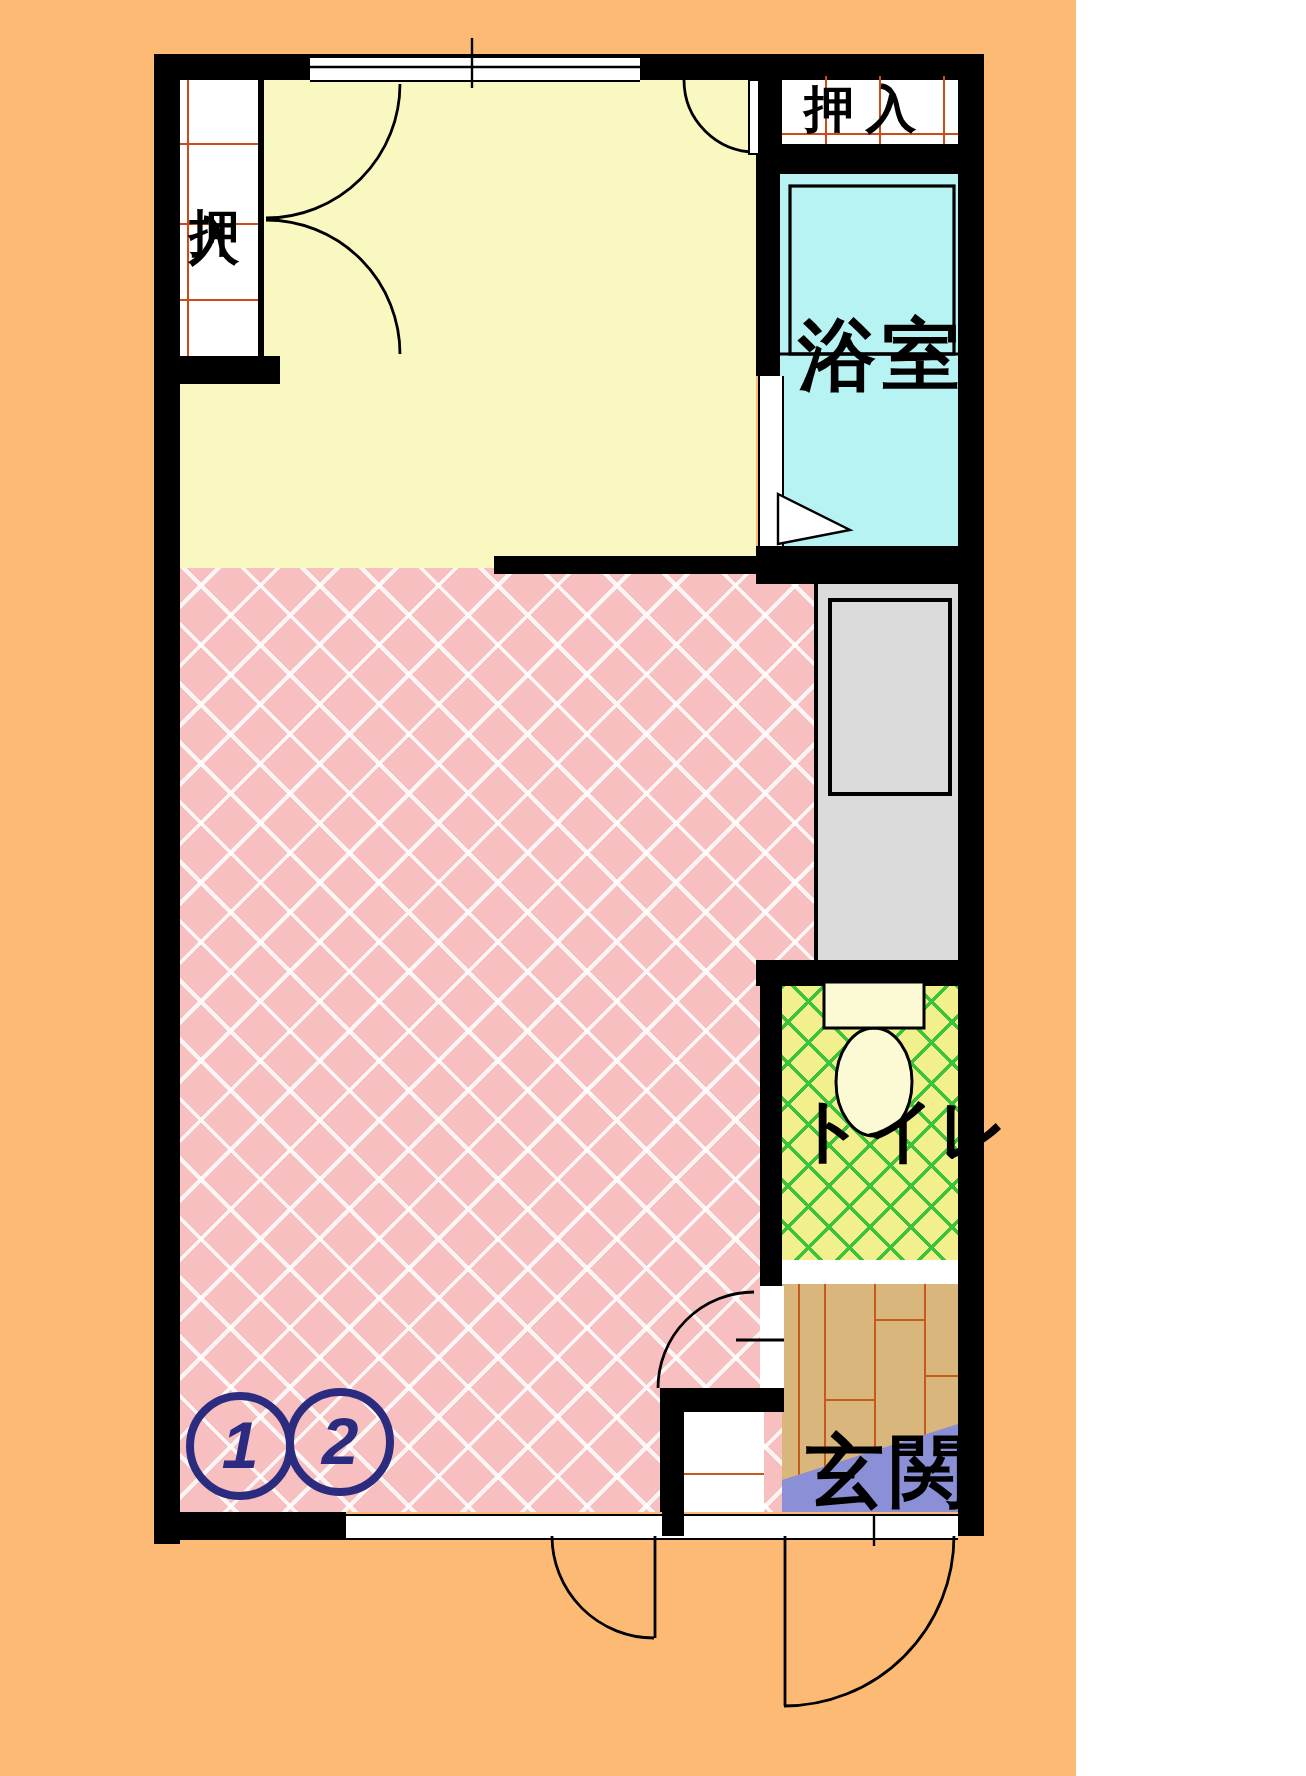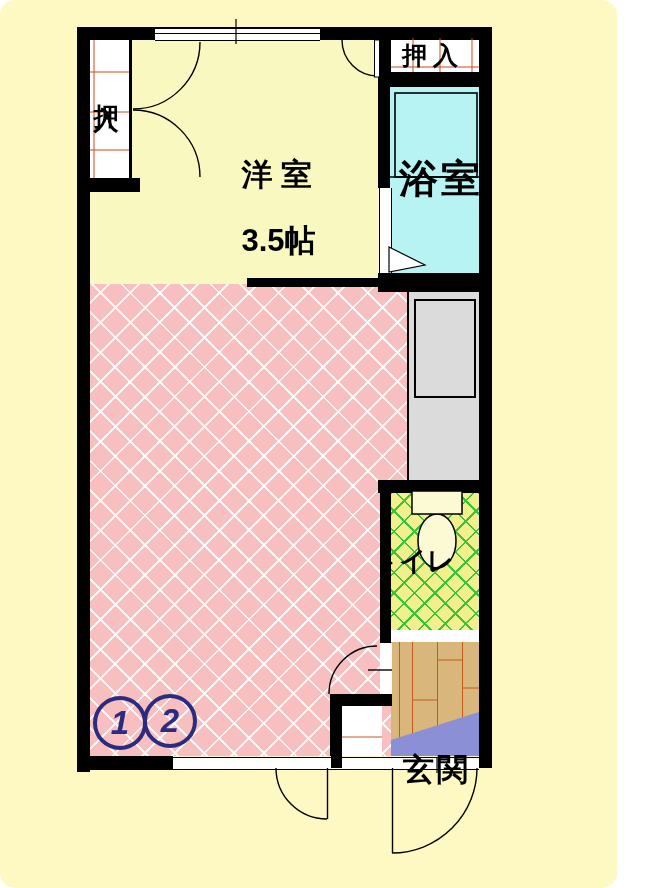--- a/index.html
+++ b/index.html
@@ -1,17 +1,17 @@
 <!DOCTYPE html>
 <html><head>
 <meta charset="utf-8">
 <style>
   html,body{margin:0;padding:0;background:#fff;}
-  #plan{position:relative;width:617px;height:888px;background:#fef9c3;overflow:hidden;
-        font-family:"Liberation Sans","DejaVu Sans",sans-serif;border-radius:15px;}
+  #plan{position:relative;width:538px;height:888px;background:#fdba74;overflow:hidden;
+        font-family:"Liberation Sans","DejaVu Sans",sans-serif;}
   .abs{position:absolute;}
   .room{z-index:1;}
   .wall{z-index:2;background:#000;}
   .opening{z-index:3;background:#fff;}
   .wall-over{z-index:4;background:#000;}
   #line-layer{z-index:5;}
   .label{z-index:6;color:#000;font-weight:900;white-space:pre;line-height:1.06;}
 
   
   .fill-yellow{background:#f9f8c0;}
@@ -127,31 +127,27 @@
       <path d="M392.5,768 V853"></path>
       <path d="M368,670 H392"></path>
     </g>
 
     <polygon points="389,247 425,265 389,272" fill="#fff" stroke="#000" stroke-width="1.2"></polygon>
   </svg>
 
   <div class="abs label" style="left:93px;top:84px;font-size:25px;writing-mode:vertical-rl;letter-spacing:2px;">押入</div>
   <div class="abs label" style="left:402px;top:42px;font-size:25px;letter-spacing:6px;">押入</div>
 
-  <div class="abs label" style="left:207px;top:126px;font-size:31px;">
-    <span>洋 室</span><br>
-    <span>3.5帖</span>
-  </div>
 
   <div class="abs label" style="left:399px;top:158px;font-size:39px;letter-spacing:3px;">浴室</div>
 
 
-  <div class="abs label" style="left:369px;top:547px;font-size:27px;width:88px;text-align:center;">トイレ</div>
+  <div class="abs label" style="left:397px;top:547px;font-size:35px;width:88px;text-align:center;">トイレ</div>
 
-  <div class="abs label" style="left:403px;top:716px;font-size:31px;letter-spacing:3px;margin-top:38px;">玄関</div>
+  <div class="abs label" style="left:403px;top:716px;font-size:39px;letter-spacing:3px;">玄関</div>
 
   <div class="abs unit-circle" style="left:93px;top:696px;">
     <span>1</span>
   </div>
   <div class="abs unit-circle" style="left:143px;top:694px;">
     <span>2</span>
   </div>
 
 </div>
 

